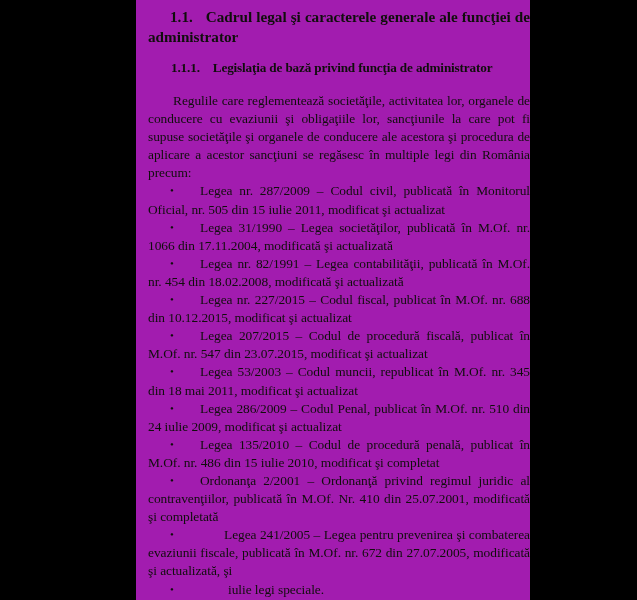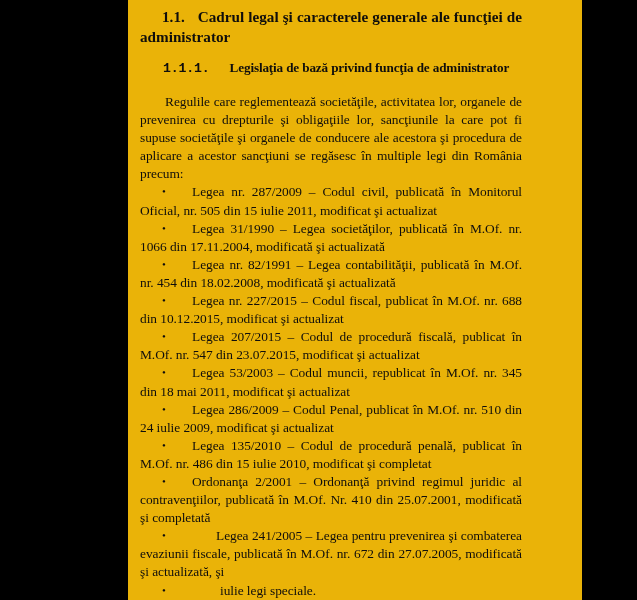--- a/index.html
+++ b/index.html
@@ -14,25 +14,25 @@
     font-family: "Liberation Serif", "DejaVu Serif", serif;
   }
   .scan-canvas {
     position: relative;
     width: 637px;
     height: 600px;
     background: #000000;
   }
   .page-sheet {
     position: absolute;
-    left: 128px;
+    left: 136px;
     top: 0;
-    width: 454px;
+    width: 394px;
     height: 600px;
-    background: #eab308;
+    background: #a21caf;
   }
   .page-body {
     position: absolute;
     left: 12px;
     top: 0;
     width: 382px;
     height: 600px;
     color: #100e0c;
   }
   .heading-1 {
@@ -52,22 +52,21 @@
   .heading-2 {
     font-size: 13.2px;
     line-height: 17px;
     font-weight: bold;
     margin: 0;
     padding: 13px 0 0 0;
     text-indent: 23px;
     letter-spacing: -0.15px;
   }
   .heading-2 .num {
-    margin-right: 20px;
-    font-family: Liberation Mono, monospace;
+    margin-right: 13px;
   }
   .para {
     font-size: 13.4px;
     line-height: 18.1px;
     text-align: justify;
     text-align-last: left;
     margin: 0;
     padding: 0;
     text-indent: 25px;
     letter-spacing: -0.05px;
@@ -118,21 +117,21 @@
 <body>
 
 <div class="scan-canvas">
   <div class="page-sheet">
     <div class="page-body">
 
       <h1 class="heading-1"><span class="num">1.1.</span><span>Cadrul legal şi caracterele generale ale funcţiei de administrator</span></h1>
 
       <h2 class="heading-2"><span class="num">1.1.1.</span><span>Legislaţia de bază privind funcţia de administrator</span></h2>
 
-      <p class="para intro-para">Regulile care reglementează societăţile, activitatea lor, organele de prevenirea cu drepturile şi obligaţiile lor, sancţiunile la care pot fi supuse societăţile şi organele de conducere ale acestora şi procedura de aplicare a acestor sancţiuni se regăsesc în multiple legi din România precum:</p>
+      <p class="para intro-para">Regulile care reglementează societăţile, activitatea lor, organele de conducere cu evaziunii şi obligaţiile lor, sancţiunile la care pot fi supuse societăţile şi organele de conducere ale acestora şi procedura de aplicare a acestor sancţiuni se regăsesc în multiple legi din România precum:</p>
 
       <ul class="bullet-list">
         <li class="bullet-item"><span class="dot"><span class="dot-glyph">•</span></span><span>Legea nr. 287/2009 – Codul civil, publicată în Monitorul Oficial, nr. 505 din 15 iulie 2011, modificat şi actualizat</span></li>
         <li class="bullet-item"><span class="dot"><span class="dot-glyph">•</span></span><span>Legea 31/1990 – Legea societăţilor, publicată în M.Of. nr. 1066 din 17.11.2004, modificată şi actualizată</span></li>
         <li class="bullet-item"><span class="dot"><span class="dot-glyph">•</span></span><span>Legea nr. 82/1991 – Legea contabilităţii, publicată în M.Of. nr. 454 din 18.02.2008, modificată şi actualizată</span></li>
         <li class="bullet-item"><span class="dot"><span class="dot-glyph">•</span></span><span>Legea nr. 227/2015 – Codul fiscal, publicat în M.Of. nr. 688 din 10.12.2015, modificat şi actualizat</span></li>
         <li class="bullet-item"><span class="dot"><span class="dot-glyph">•</span></span><span>Legea 207/2015 – Codul de procedură fiscală, publicat în M.Of. nr. 547 din 23.07.2015, modificat şi actualizat</span></li>
         <li class="bullet-item"><span class="dot"><span class="dot-glyph">•</span></span><span>Legea 53/2003 – Codul muncii, republicat în M.Of. nr. 345 din 18 mai 2011, modificat şi actualizat</span></li>
         <li class="bullet-item"><span class="dot"><span class="dot-glyph">•</span></span><span>Legea 286/2009 – Codul Penal, publicat în M.Of. nr. 510 din 24 iulie 2009, modificat şi actualizat</span></li>
         <li class="bullet-item"><span class="dot"><span class="dot-glyph">•</span></span><span>Legea 135/2010 – Codul de procedură penală, publicat în M.Of. nr. 486 din 15 iulie 2010, modificat şi completat</span></li>

